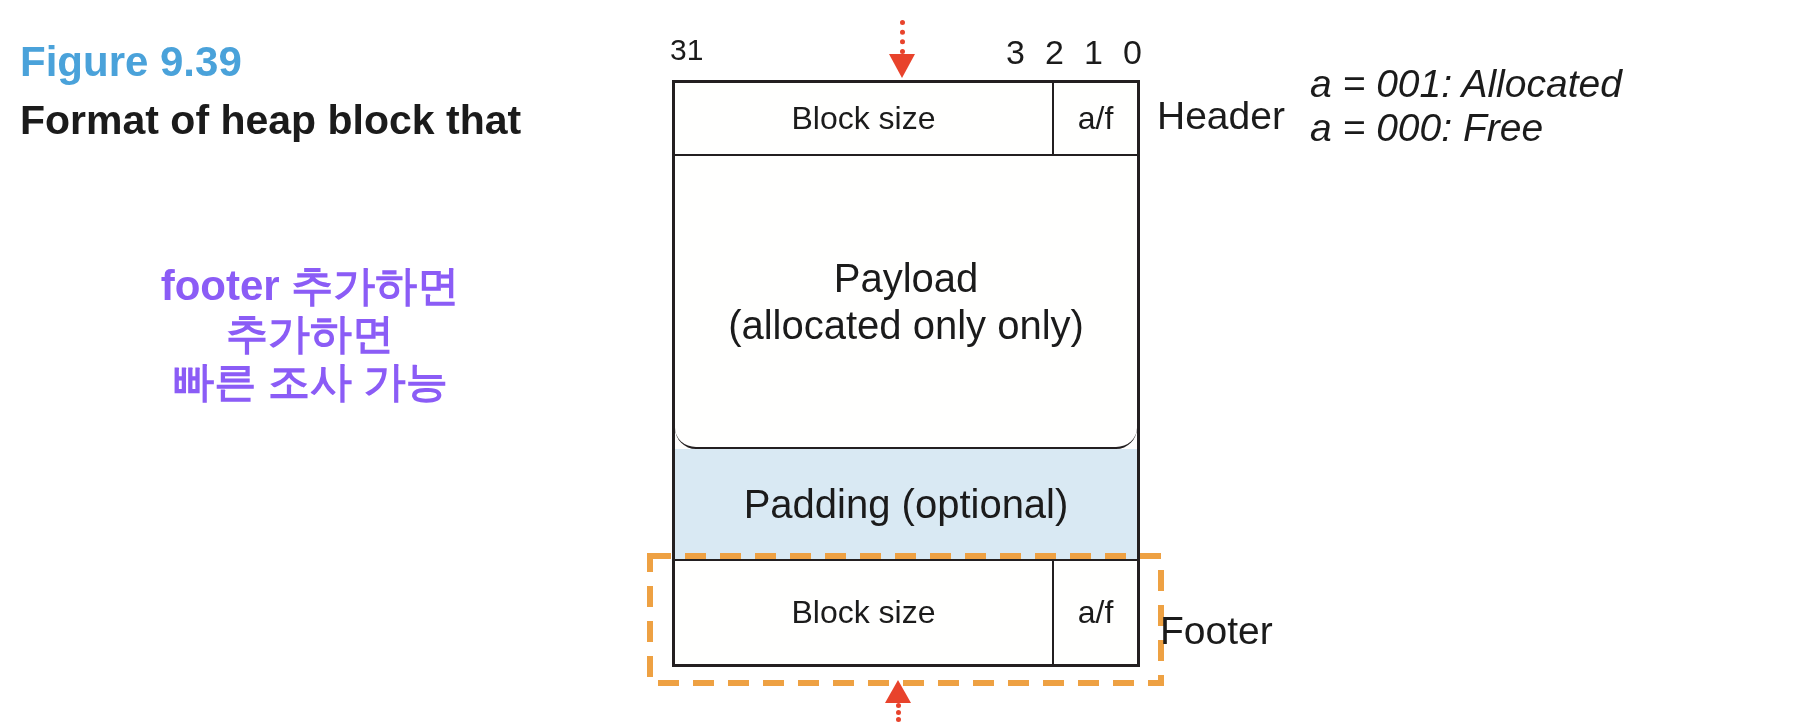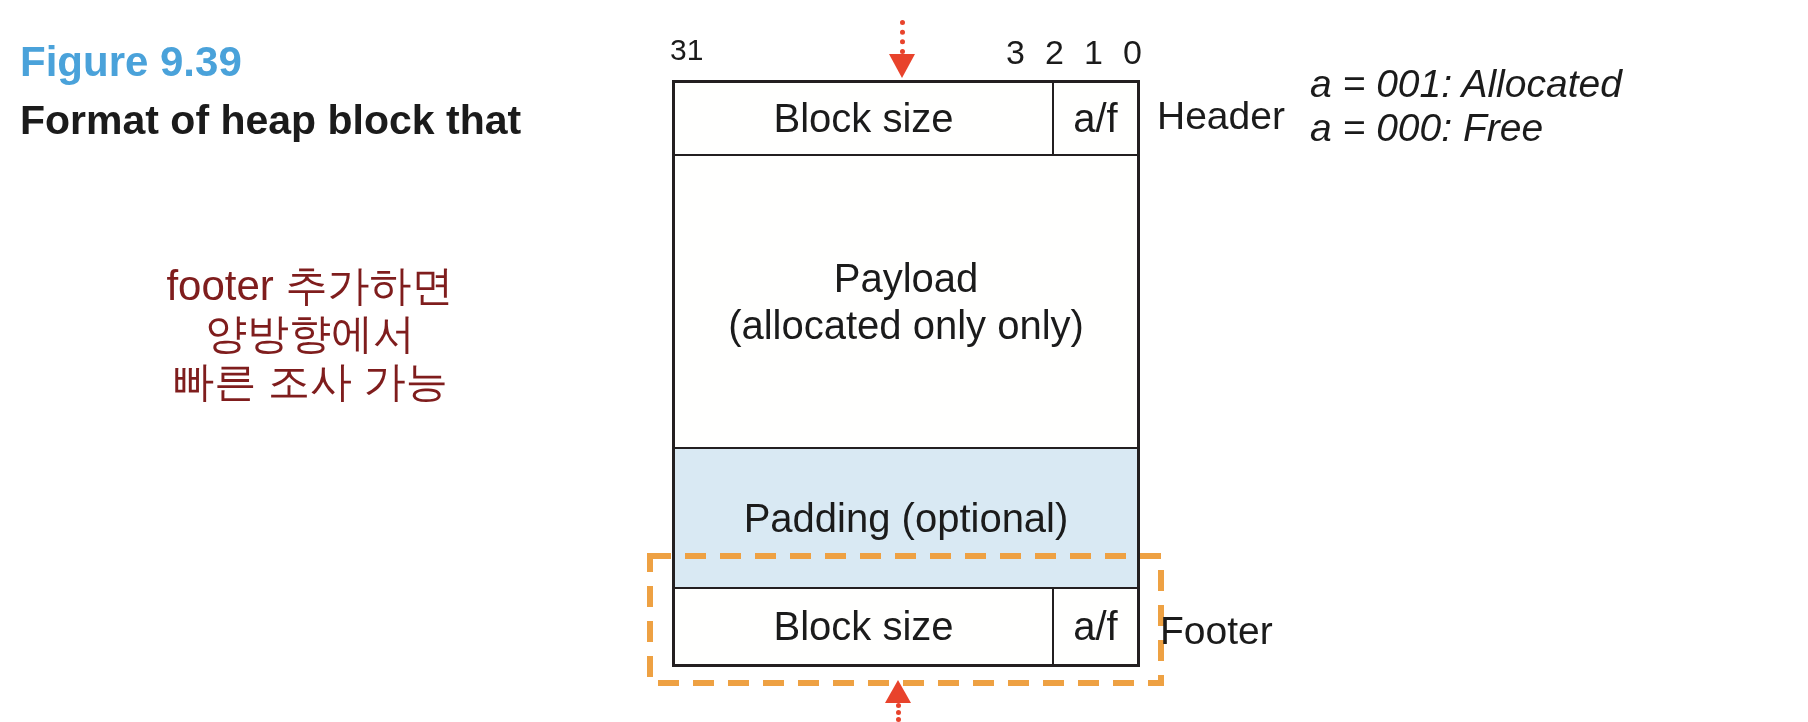--- a/index.html
+++ b/index.html
@@ -11,48 +11,48 @@
   .fig-title{
     position:absolute;left:20px;top:38px;
     font-size:42px;font-weight:bold;color:#4aa2da;letter-spacing:0px;
   }
   .fig-caption{
     position:absolute;left:20px;top:94px;
     font-size:41px;font-weight:bold;line-height:52px;color:#1b1b1b;
   }
   .korean-note{
     position:absolute;left:120px;top:262px;width:380px;
-    text-align:center;font-size:42px;line-height:48px;color:#7f1d1d;
+    text-align:center;font-size:42px;line-height:48px;color:#8b5cf6;font-weight:bold;
   }
   
   .bit-label{position:absolute;font-size:30px;color:#1b1b1b;}
   .bit31{left:670px;top:33px;}
   .bits-right{
     position:absolute;left:1006px;top:33px;width:136px;
     display:flex;justify-content:space-between;font-size:34px;color:#1b1b1b;
   }
   
   .block-box{
     position:absolute;left:672px;top:80px;width:468px;height:587px;
     border:3px solid #231f20;box-sizing:border-box;
     display:flex;flex-direction:column;background:#fffffe;
   }
   .row{display:flex;box-sizing:border-box;}
   .header-row{height:73px;border-bottom:2px solid #231f20;}
   .footer-row{flex:1;}
-  .cell{display:flex;align-items:center;justify-content:center;font-size:40px;}
+  .cell{display:flex;align-items:center;justify-content:center;font-size:32px;}
   .size-cell{flex:1;}
   .af-cell{width:85px;border-left:2px solid #231f20;box-sizing:border-box;}
   .payload-row{
     height:293px;border-bottom:2px solid #231f20;
     flex-direction:column;align-items:center;justify-content:center;
-    text-align:center;font-size:40px;line-height:47px;
+    text-align:center;font-size:40px;line-height:47px;border-radius:21px;
   }
   .padding-row{
-    height:140px;border-bottom:2px solid #231f20;background:#d9e9f3;
+    height:112px;border-bottom:2px solid #231f20;background:#d9e9f3;
     align-items:center;justify-content:center;font-size:40px;
   }
   
   .dash-rect{position:absolute;left:646px;top:551px;width:520px;height:136px;}
   
   .side-label{position:absolute;font-size:39px;color:#1b1b1b;transform:translateY(-50%);}
   .header-label{left:1157px;top:116px;}
   .footer-label{left:1160px;top:631px;}
   
   .legend{
@@ -80,21 +80,21 @@
 <body>
 
 <div class="canvas">
 
   <div class="fig-title">Figure 9.39</div>
   <div class="fig-caption">
     <div>Format of heap block that</div>
   </div>
   <div class="korean-note">
     <div>footer 추가하면</div>
-    <div>양방향에서</div>
+    <div>추가하면</div>
     <div>빠른 조사 가능</div>
   </div>
 
   <div class="bit-label bit31">31</div>
   <div class="bits-right">
     <span>3</span>
     <span>2</span>
     <span>1</span>
     <span>0</span>
   </div>

